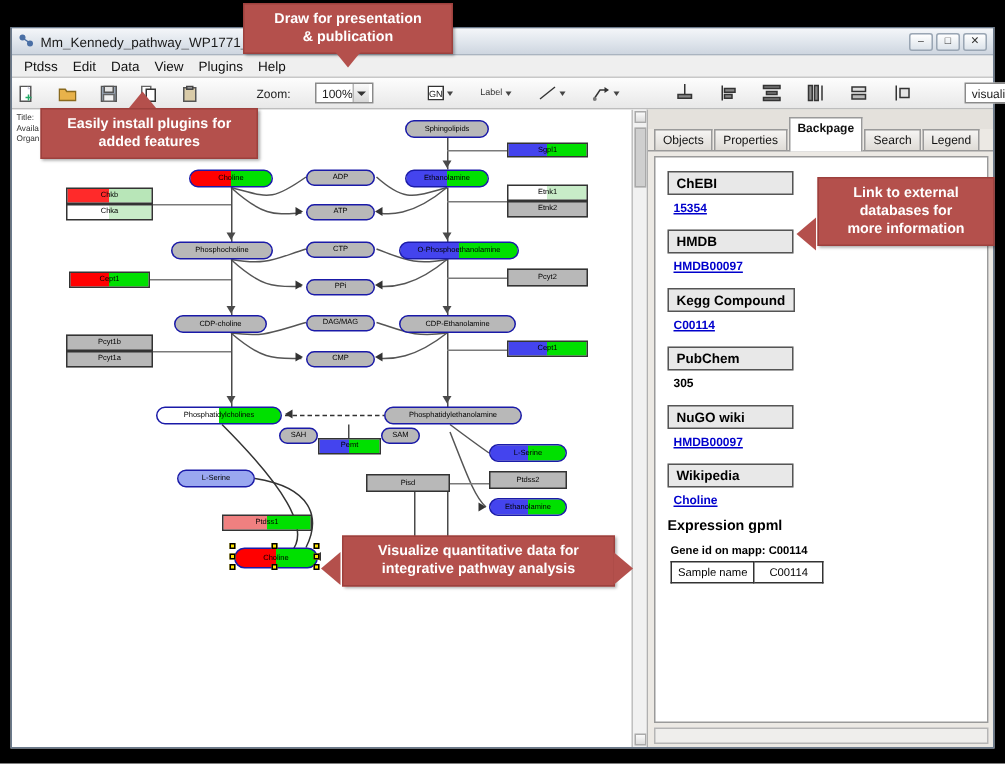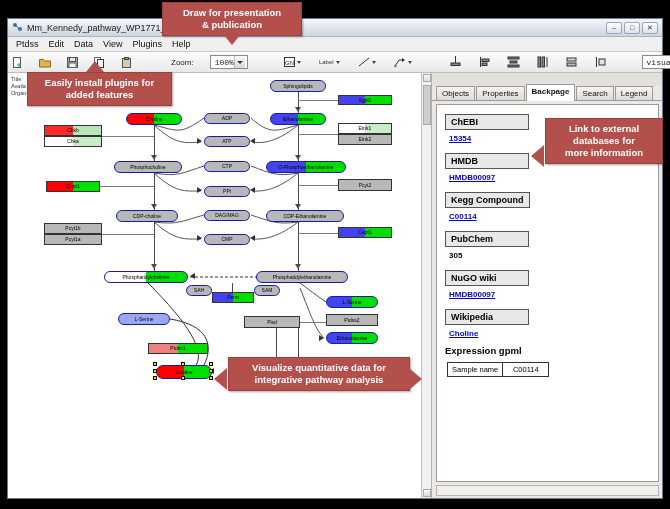--- a/index.html
+++ b/index.html
@@ -48,21 +48,21 @@
   .tb-btn {
     width:15px; height:15px; display:flex; align-items:center; justify-content:center;
     border:1px solid transparent; border-radius:2px;
   }
   .tb-sep { width:1px; height:14px; background:#c2c2c2; margin:0 3px; }
   .zoom-lbl { font-size:8px; margin:0 2px 0 4px; }
   .combo {
     height:14px; border:1px solid #8a8a8a; background:#fff;
     display:flex; align-items:center; font-size:8px; padding:0 2px;
   }
-  .combo .val { flex:1; padding-left:2px;font-family:Liberation Mono, monospace; }
+  .combo .val { flex:1; padding-left:2px; }
   .combo .arrow { width:11px; height:12px; background:linear-gradient(#fafafa,#d8d8d8);
     border-left:1px solid #b5b5b5; display:flex; align-items:center; justify-content:center; }
   .caret { width:0;height:0;border-left:3px solid transparent;border-right:3px solid transparent;border-top:3px solid #333; }
   .drop-caret { width:0;height:0;border-left:2.5px solid transparent;border-right:2.5px solid transparent;border-top:3px solid #444; margin-left:1px;}
   .tb-mini { display:flex; align-items:center; gap:1px; padding:1px 2px; }
   .mini-label { font-size:6px; color:#333; }
   
   .body-split { flex:1; display:flex; min-height:0; }
   .canvas-pane { position:relative; width:424px; background:#fff; border-right:1px solid #b0b0b0; overflow:hidden; }
   .side-pane { flex:1; display:flex; flex-direction:column; background:#ece9e4; min-width:0; }
@@ -72,21 +72,21 @@
     display:flex; align-items:center; font-size:8px; color:#222; padding:0 4px;
   }
   
   .side-top { height:13px; background:#e4e1dc; }
   .tabs { display:flex; align-items:flex-end; height:15px; padding-left:4px;
           background:#ece9e4; border-bottom:1px solid #9a9a9a; }
   .tab {
     font-size:8px; padding:1px 5px 1px; border:1px solid #9a9a9a; border-bottom:none;
     background:linear-gradient(#f6f5f3,#dedbd6); margin-right:1px; color:#111; line-height:11px;
   }
-  .tab.active { background:#fff; position:relative; top:1px; padding-bottom:4px; font-weight:bold; }
+  .tab.active { background:#fff; position:relative; top:1px; padding-bottom:10px; font-weight:bold; }
   .side-content {
     flex:1; background:#fff; margin:3px 3px 3px 4px; border:1px solid #9a9a9a;
     position:relative; overflow:hidden; font-size:8px; padding:6px 8px;
   }
   .db-box {
     display:inline-block; min-width:84px; border:1px solid #555;
     background:#e8e8e8; font-weight:bold; font-size:9px; color:#000;
     padding:2px 5px; margin-top:3px;
   }
   .db-link { color:#0000cc; text-decoration:underline; font-size:8px; font-weight:bold; display:block; margin:4px 0 7px 4px; }
@@ -475,20 +475,21 @@
       <div class="tabs">
         <div class="tab">Objects</div>
         <div class="tab">Properties</div>
         <div class="tab active">Backpage</div>
         <div class="tab">Search</div>
         <div class="tab">Legend</div>
       </div>
       <div class="side-content">
         <div id="db-sections"><div class="db-box">ChEBI</div><span class="db-link">15354</span><div class="db-box">HMDB</div><span class="db-link">HMDB00097</span><div class="db-box">Kegg Compound</div><span class="db-link">C00114</span><div class="db-box">PubChem</div><span class="db-plain">305</span><div class="db-box">NuGO wiki</div><span class="db-link">HMDB00097</span><div class="db-box">Wikipedia</div><span class="db-link">Choline</span></div>
         <div class="expr-head">Expression gpml</div>
+        <div class="gene-id">Gene id on mapp: C00114</div>
         <table class="expr">
           <tbody id="expr-rows">
               <tr>
                 <td>Sample name</td>
                 <td>C00114</td>
               </tr>
             </tbody>
         </table>
       </div>
       <div class="side-hscroll"></div>

